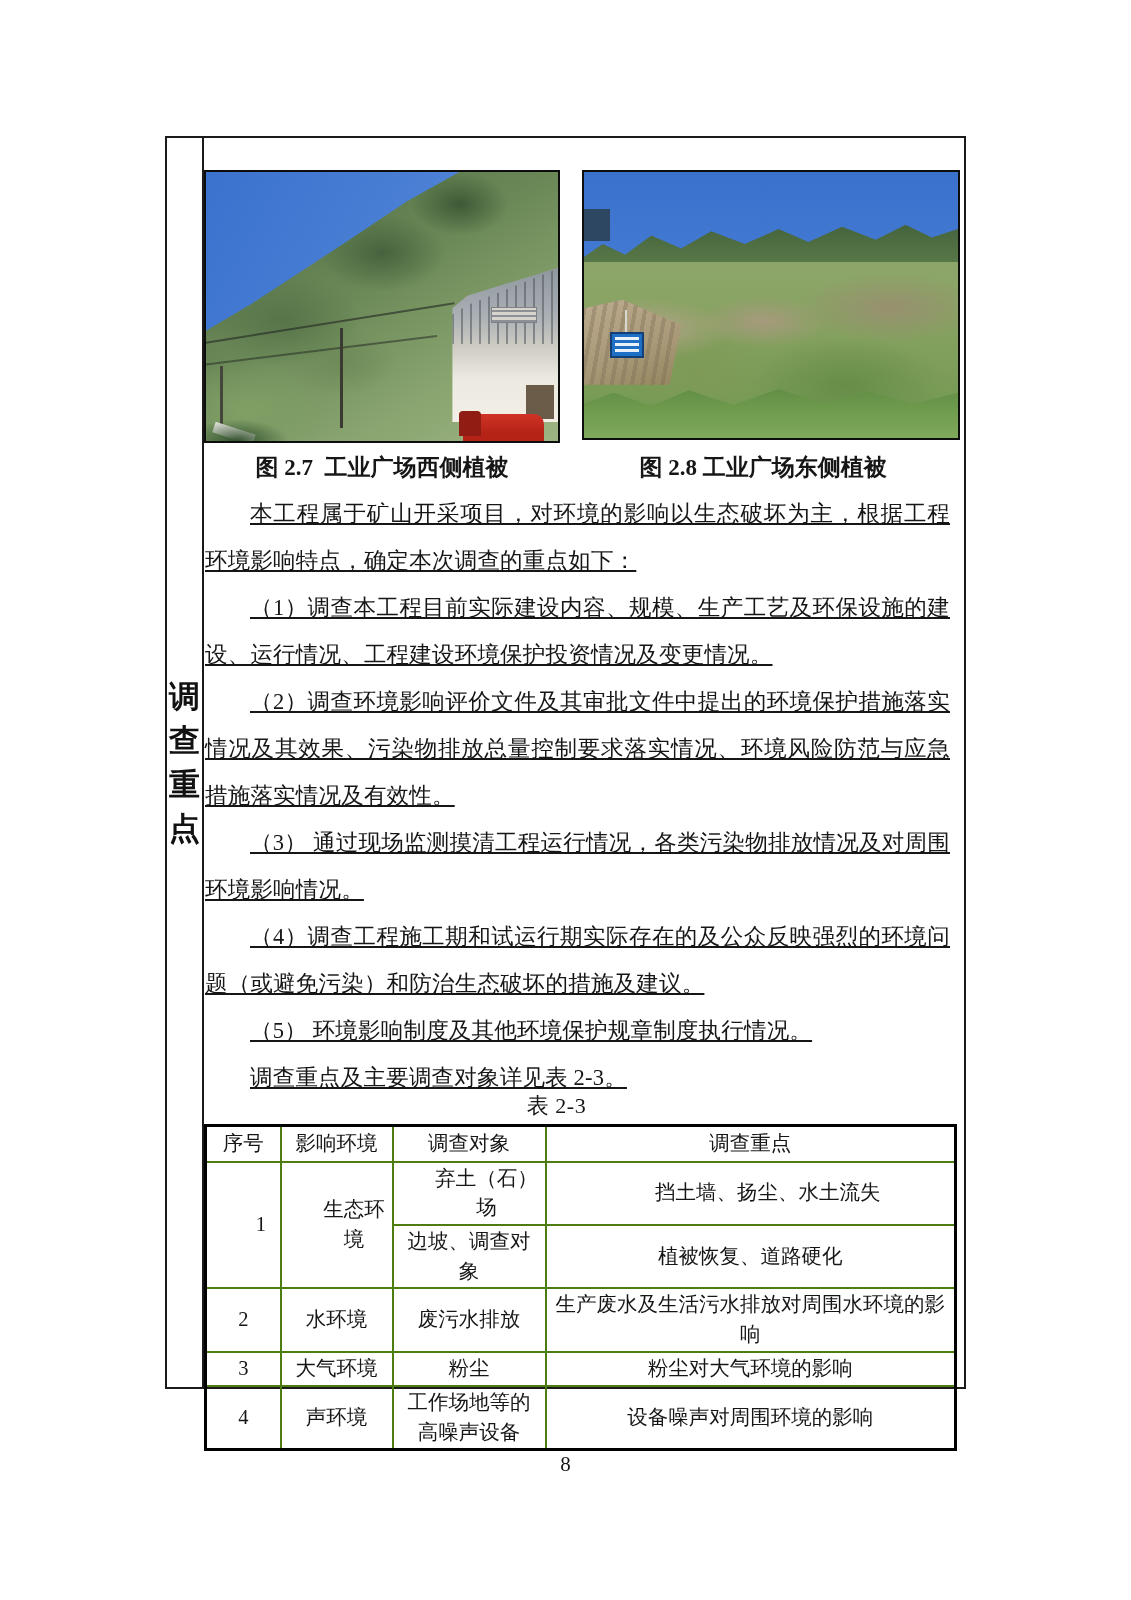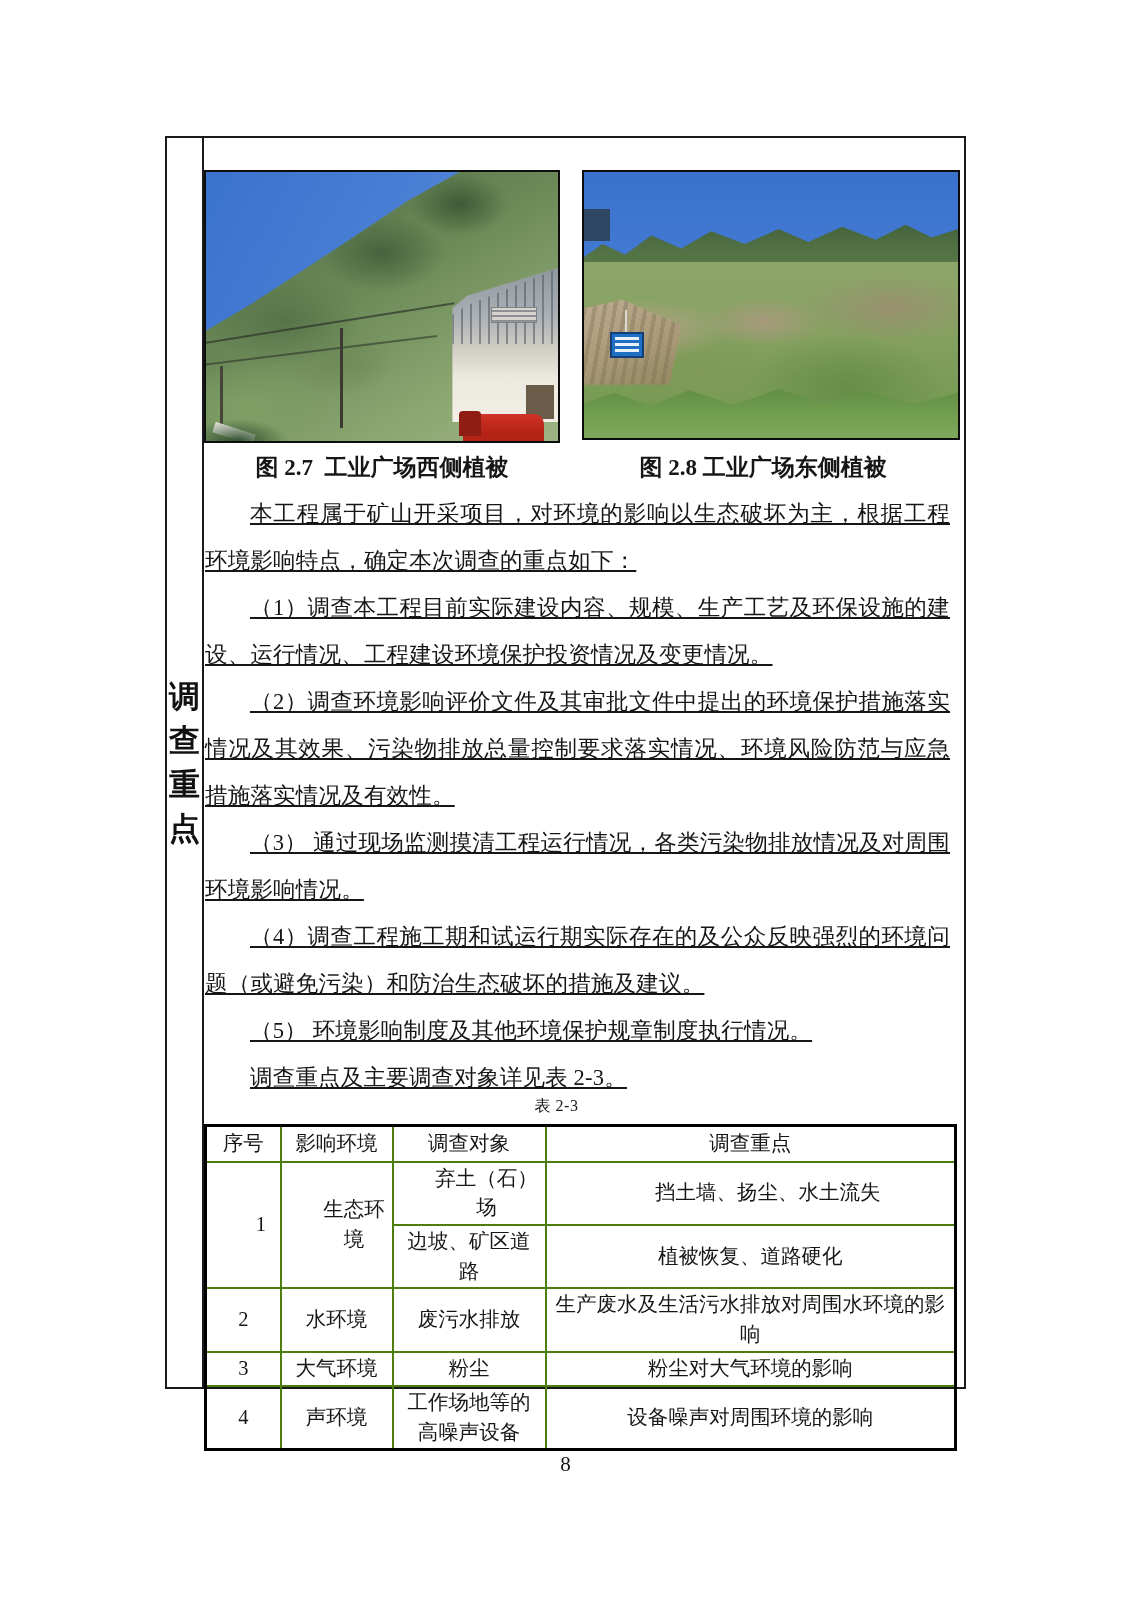--- a/index.html
+++ b/index.html
@@ -107,21 +107,21 @@
     position:absolute; left:1px; top:352px; width:745px;
     font-size:22.5px; line-height:47px; text-align:justify;
     letter-spacing:0.2px;
   }
   .bodytext p { text-indent:45px; margin:0;text-decoration:underline; }
 
   
   .tbl-title {
     position:absolute; left:1px; top:950px; width:745px; height:36px;
     display:flex; align-items:center; justify-content:center;
-    font-size:16px; letter-spacing:0.5px;
+    font-size:22px; letter-spacing:0.5px;
   }
   .tbl-title .label { margin-right:42px; }
 
   
   table.survey {
     position:absolute; left:0px; top:986px; width:753px;
     border-collapse:collapse; table-layout:fixed;
     font-size:20.5px;
   }
   table.survey { border:3px solid #000; }
@@ -225,21 +225,21 @@
             <td>调查对象</td>
             <td>调查重点</td>
           </tr>
           <tr class="h-r1a">
             <td rowspan="2">1</td>
             <td rowspan="2">生态环境</td>
             <td>弃土（石）场</td>
             <td>挡土墙、扬尘、水土流失</td>
           </tr>
           <tr class="h-r1b">
-            <td>边坡、矿区道路</td>
+            <td>边坡、调查对象</td>
             <td>植被恢复、道路硬化</td>
           </tr>
           <tr class="h-r2">
             <td>2</td>
             <td>水环境</td>
             <td>废污水排放</td>
             <td>生产废水及生活污水排放对周围水环境的影响</td>
           </tr>
           <tr class="h-r3">
             <td>3</td>

